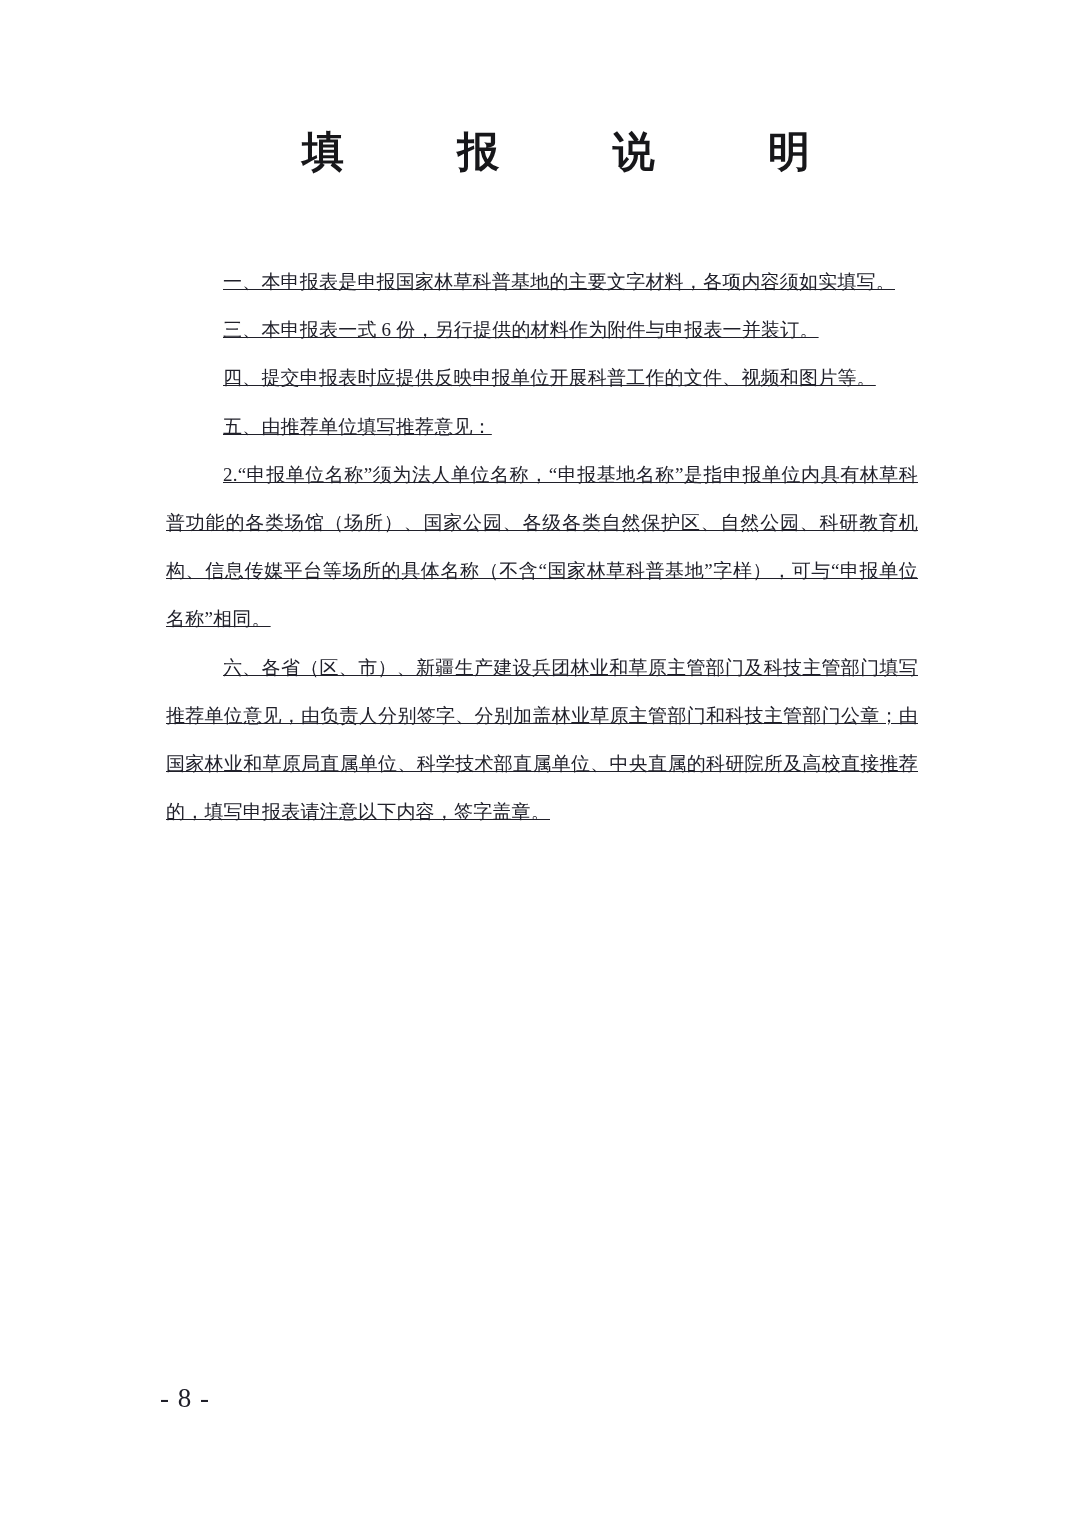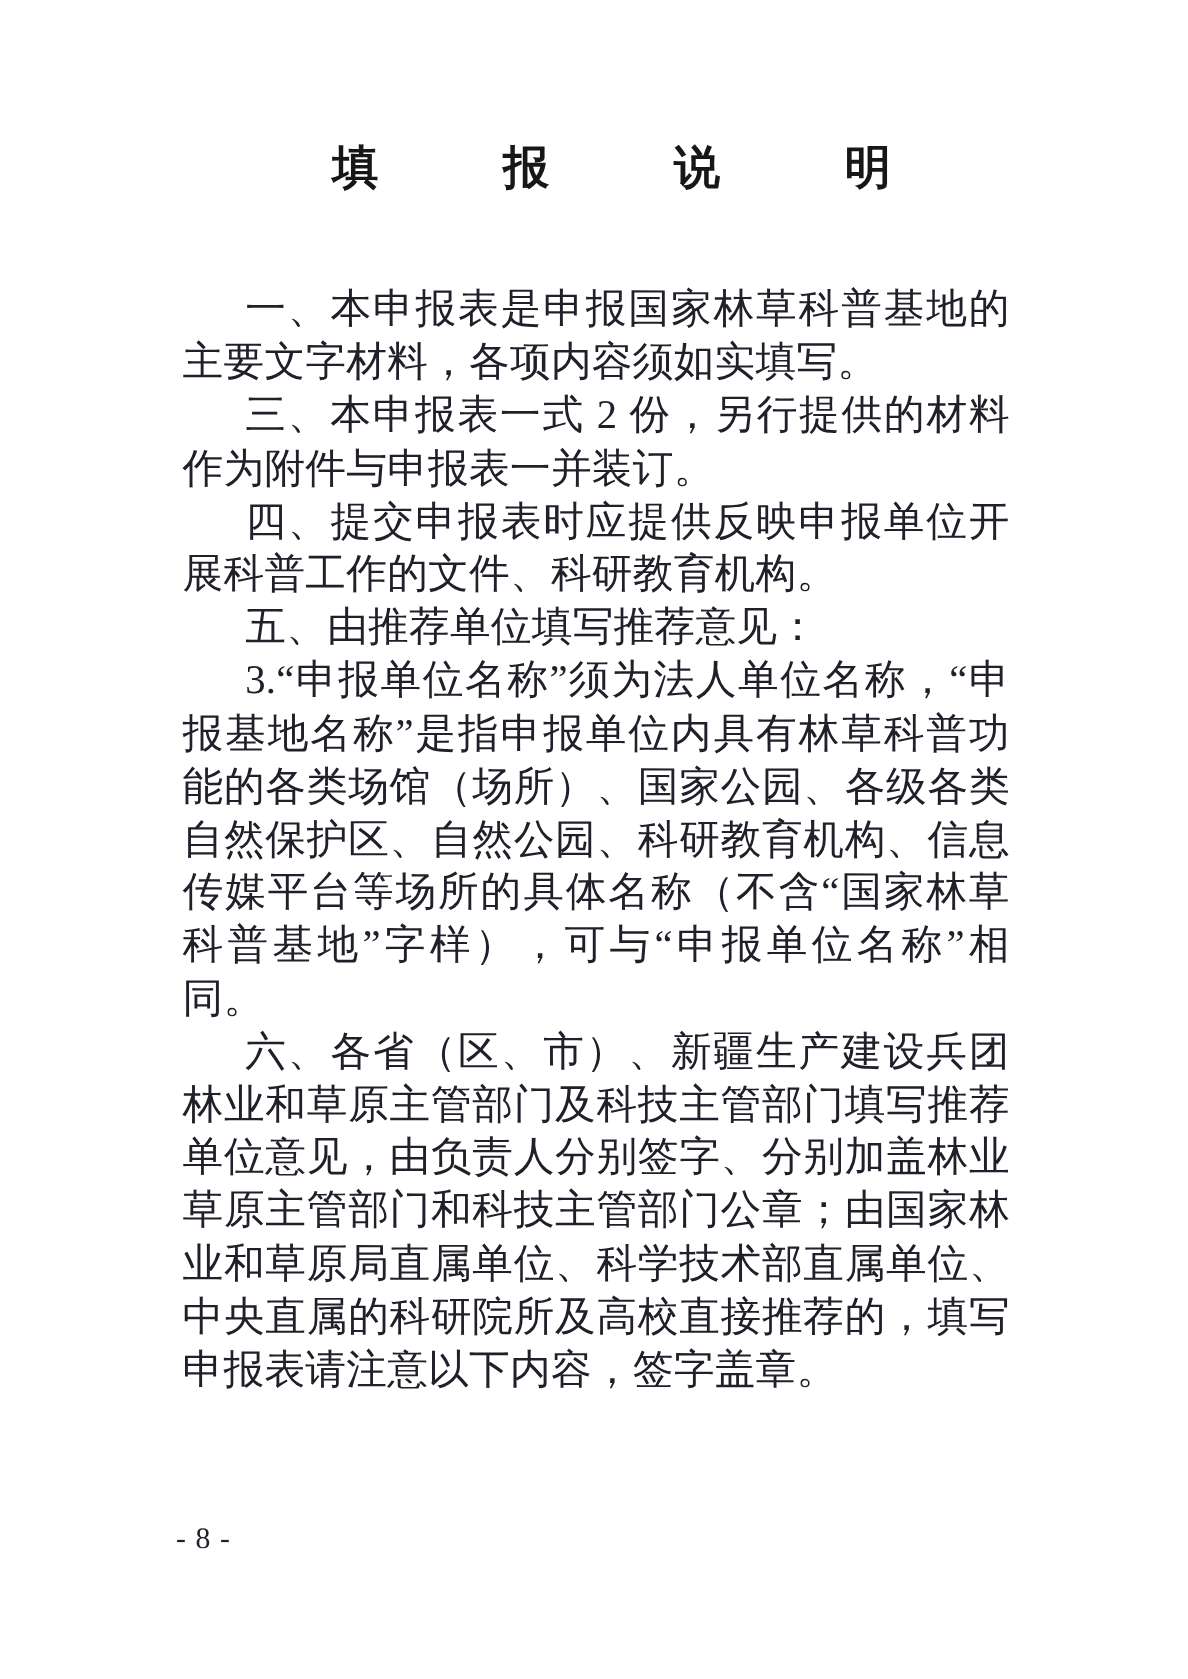--- a/index.html
+++ b/index.html
@@ -39,28 +39,29 @@
   .body-block {
     position: absolute;
     top: 258px;
     left: 166px;
     width: 752px;
   }
 
   .para {
     margin: 0;
     font-family: "Liberation Serif", "DejaVu Serif", serif;
-    font-size: 37px;
+    font-size: 19px;
     line-height: 48.2px;
     color: #20202a;
     text-align: justify;
     text-justify: inter-character;
     text-indent: 57px;
     letter-spacing: 0.2px;
     word-break: break-all;
+    text-decoration: underline;
   }
 
   
   .page-number {
     position: absolute;
     top: 1378px;
     left: 160px;
     font-family: "Liberation Serif", "DejaVu Serif", serif;
     font-size: 27px;
     line-height: 40px;
@@ -71,22 +72,22 @@
 </style>
 </head>
 <body>
 
 <div class="page">
 
   <div class="doc-title">填  报  说  明</div>
 
   <div class="body-block">
     <p class="para">一、本申报表是申报国家林草科普基地的主要文字材料，各项内容须如实填写。</p>
-    <p class="para">三、本申报表一式 2 份，另行提供的材料作为附件与申报表一并装订。</p>
-    <p class="para">四、提交申报表时应提供反映申报单位开展科普工作的文件、科研教育机构。</p>
+    <p class="para">三、本申报表一式 6 份，另行提供的材料作为附件与申报表一并装订。</p>
+    <p class="para">四、提交申报表时应提供反映申报单位开展科普工作的文件、视频和图片等。</p>
     <p class="para">五、由推荐单位填写推荐意见：</p>
-    <p class="para">3.“申报单位名称”须为法人单位名称，“申报基地名称”是指申报单位内具有林草科普功能的各类场馆（场所）、国家公园、各级各类自然保护区、自然公园、科研教育机构、信息传媒平台等场所的具体名称（不含“国家林草科普基地”字样），可与“申报单位名称”相同。</p>
+    <p class="para">2.“申报单位名称”须为法人单位名称，“申报基地名称”是指申报单位内具有林草科普功能的各类场馆（场所）、国家公园、各级各类自然保护区、自然公园、科研教育机构、信息传媒平台等场所的具体名称（不含“国家林草科普基地”字样），可与“申报单位名称”相同。</p>
     <p class="para">六、各省（区、市）、新疆生产建设兵团林业和草原主管部门及科技主管部门填写推荐单位意见，由负责人分别签字、分别加盖林业草原主管部门和科技主管部门公章；由国家林业和草原局直属单位、科学技术部直属单位、中央直属的科研院所及高校直接推荐的，填写申报表请注意以下内容，签字盖章。</p>
   </div>
 
   <div class="page-number">- 8 -</div>
 
 </div>
 
 </body></html>

